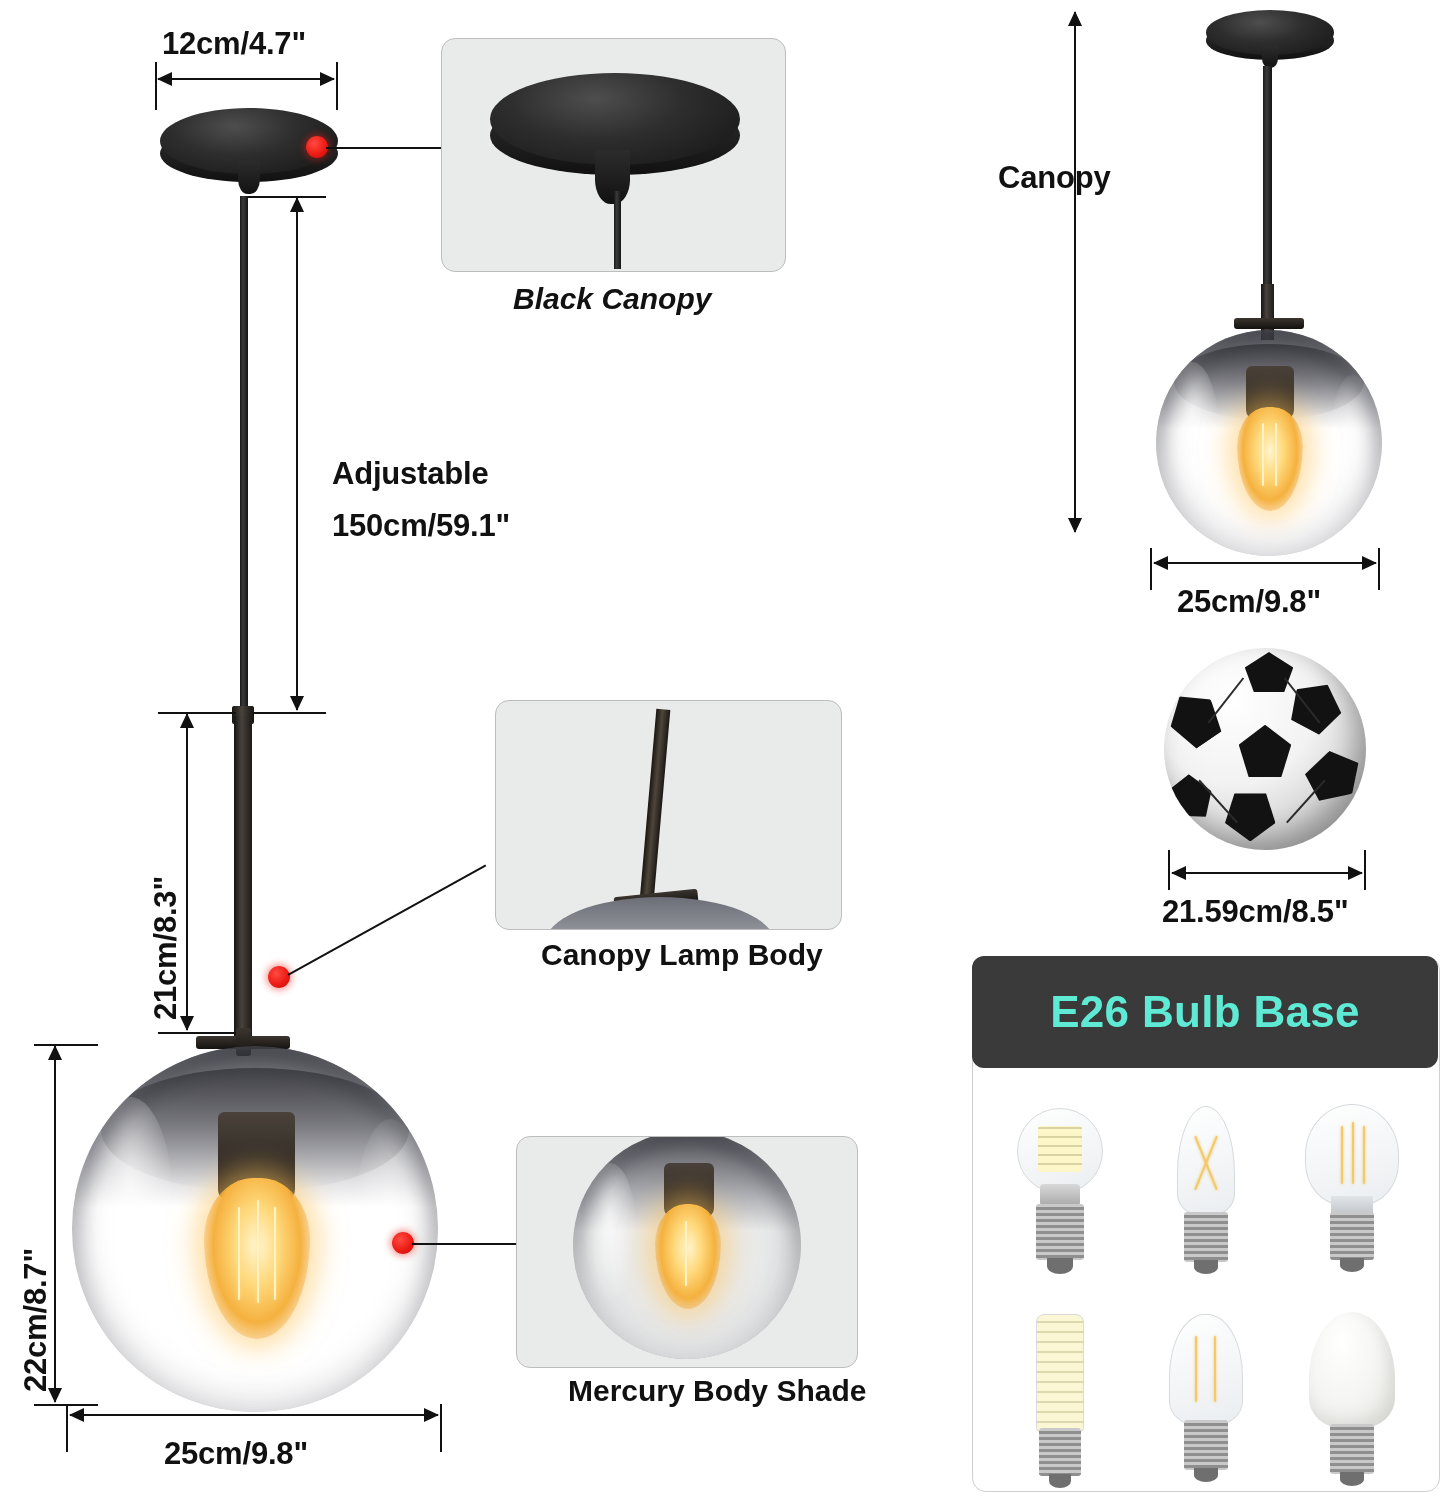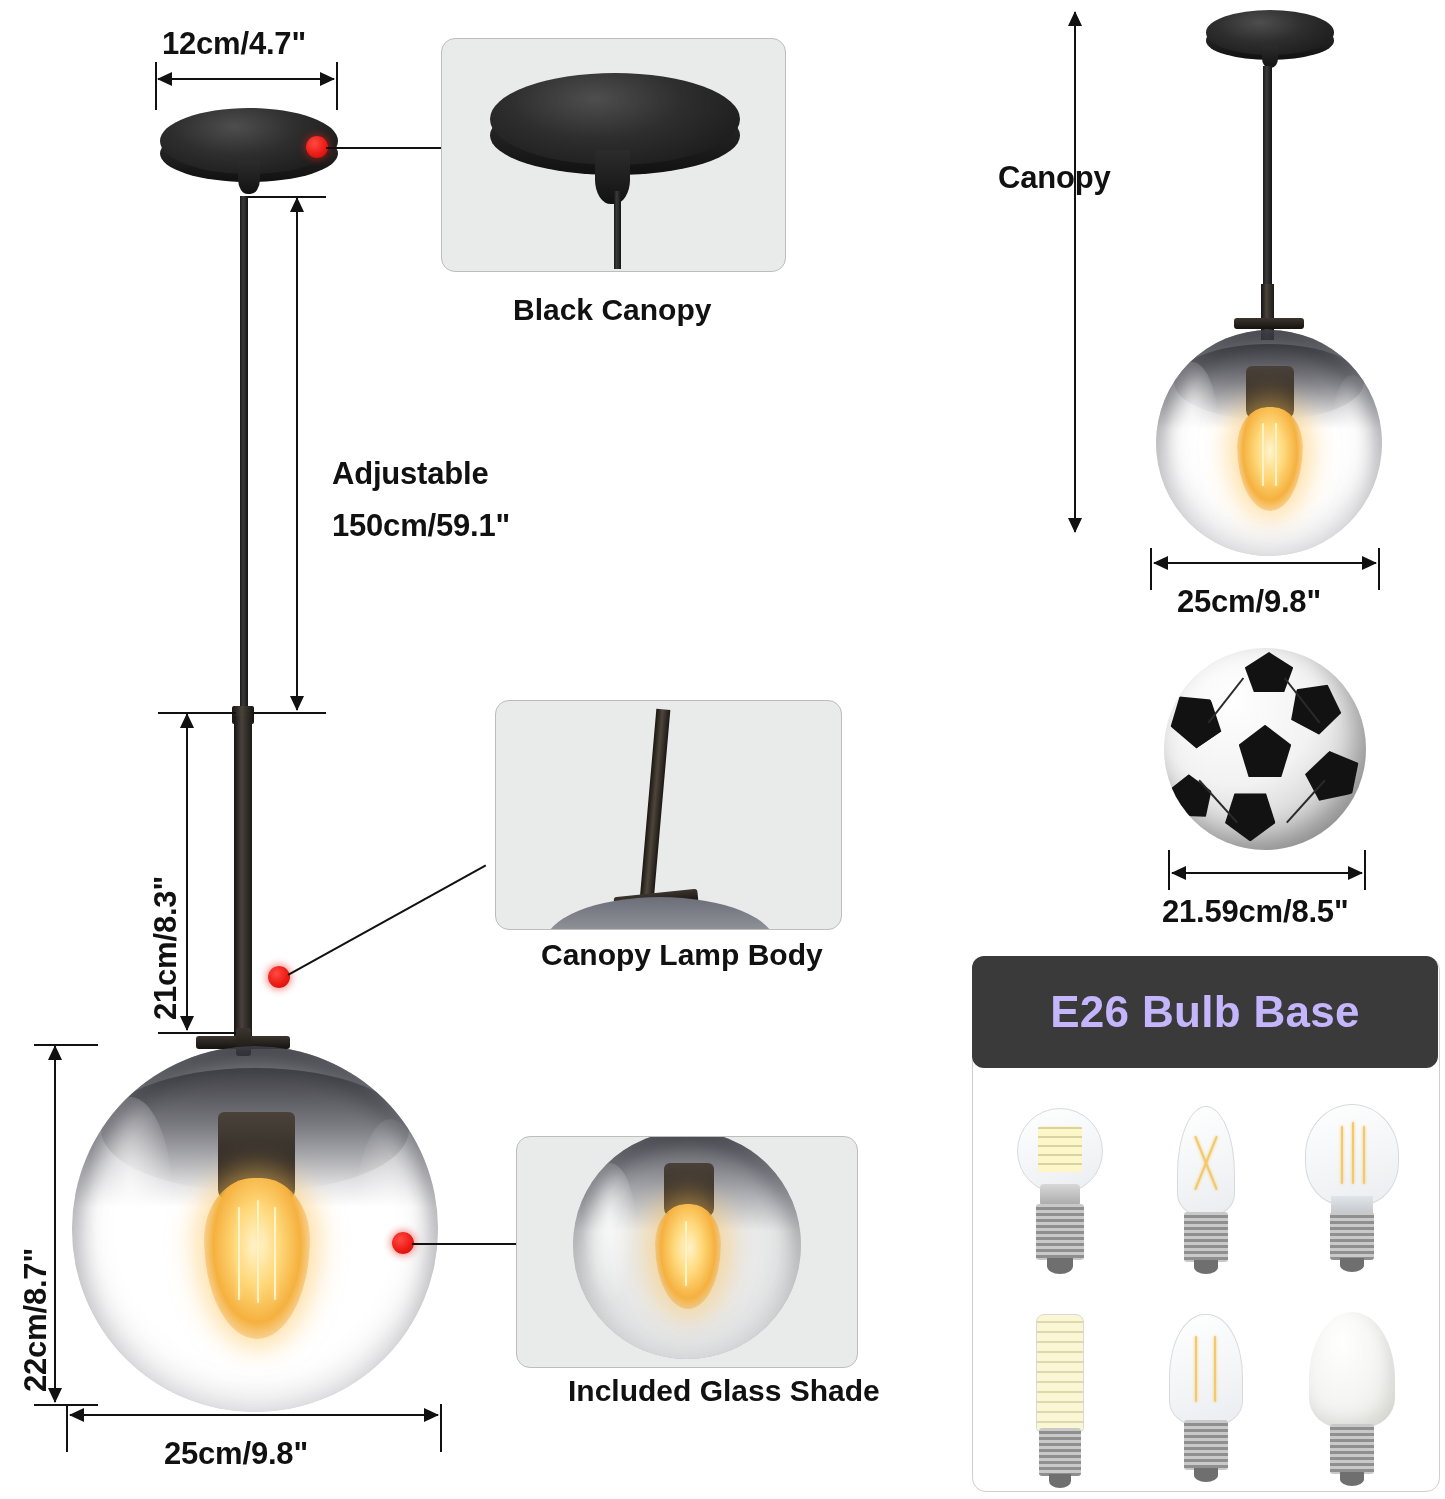--- a/index.html
+++ b/index.html
@@ -65,21 +65,21 @@
     box-shadow:inset 0 -14px 26px rgba(255,255,255,.55), inset 0 10px 20px rgba(40,40,48,.45);}
   .socket{position:absolute;background:linear-gradient(180deg,#4a423a,#241f1b);border-radius:6px 6px 10px 10px;}
   .filbulb{position:absolute;border-radius:46% 46% 50% 50%/38% 38% 62% 62%;
     background:radial-gradient(ellipse at 50% 42%,#fff6d2 0%,#ffd87a 30%,#f5b13f 58%,rgba(240,170,60,.35) 78%,rgba(240,170,60,0) 100%);
     box-shadow:0 0 26px 10px rgba(255,198,96,.55);}
   .filament{position:absolute;background:#fff3c4;width:2px;border-radius:1px;box-shadow:0 0 4px #ffdf94;}
   
   .e26panel{position:absolute;background:#fff;border:1.5px solid #cfcfcf;border-radius:14px;}
   .e26banner{position:absolute;background:#3a3a3a;border-radius:12px;display:flex;
      flex-direction:column;align-items:center;justify-content:center;}
-  .e26title{color:#c4b5fd;font-weight:bold;font-size:44px;line-height:1.04;letter-spacing:.3px;}
+  .e26title{color:#5eead4;font-weight:bold;font-size:44px;line-height:1.04;letter-spacing:.3px;}
   .e26sub{color:#fff;font-weight:bold;font-size:30px;line-height:1.12;}
   .bulbcell{position:absolute;display:flex;align-items:flex-end;justify-content:center;}
   .e26base{position:absolute;left:50%;transform:translateX(-50%);
     background:repeating-linear-gradient(180deg,#c9c9c9 0 3px,#8f8f8f 3px 6px);
     border-radius:3px;}
   .e26tip{position:absolute;left:50%;transform:translateX(-50%);background:#6f6f6f;border-radius:0 0 50% 50%;}
   .glassclear{position:absolute;left:50%;transform:translateX(-50%);
     background:linear-gradient(160deg,rgba(255,255,255,.95),rgba(228,232,236,.78));
     border:1.5px solid #d7dadd;}
   
@@ -106,21 +106,21 @@
 <div class="leader" style="left:326px;top:147px;width:116px;"></div>
 
 <div class="callbox" style="left:441px;top:38px;width:343px;height:232px;">
   <div class="canopy" style="left:48px;top:34px;width:250px;height:128px;">
     <div class="rim"></div>
     <div class="top"></div>
     <div class="nub" style="left:42%;top:60%;width:14%;height:42%;"></div>
   </div>
   <div class="cord" style="left:172px;top:152px;width:7px;height:78px;"></div>
 </div>
-<div class="calloutlabel abs" style="left:513px;top:293px;">Black Canopy</div>
+<div class="calloutlabel abs" style="left:513px;top:282px;font-style:italic;">Black Canopy</div>
 
 <div class="cord" style="left:240px;top:196px;width:8px;height:516px;"></div>
 
 <div class="hline" style="left:248px;top:196px;width:78px;"></div>
 <div class="hline" style="left:248px;top:712px;width:78px;"></div>
 <div class="arrowV" style="left:296px;top:198px;height:512px;"></div>
 <div class="dimtext abs" style="left:332px;top:456px;">Adjustable</div>
 <div class="dimtext abs" style="left:332px;top:508px;">150cm/59.1"</div>
 
 <div class="rodcap" style="left:232px;top:706px;width:22px;height:18px;"></div>
@@ -174,21 +174,21 @@
   <div class="globe" style="left:56px;top:-6px;width:228px;height:228px;">
     <div class="band"></div>
     <div class="sheenL"></div>
     <div class="socket" style="left:40%;top:14%;width:22%;height:24%;"></div>
     <div class="filbulb" style="left:36%;top:32%;width:29%;height:46%;">
       <div class="filament" style="left:46%;top:16%;height:62%;"></div>
     </div>
     <div class="rimlight"></div>
   </div>
 </div>
-<div class="calloutlabel abs" style="left:568px;top:1374px;">Included Glass Shade</div>
+<div class="calloutlabel abs" style="left:568px;top:1374px;">Mercury Body Shade</div>
 
 <div class="arrowV" style="left:1074px;top:12px;height:520px;"></div>
 <div class="dimtext abs" style="left:998px;top:160px;">Canopy</div>
 
 <div class="canopy" style="left:1206px;top:10px;width:128px;height:62px;">
   <div class="rim"></div>
   <div class="top"></div>
   <div class="nub"></div>
 </div>
 <div class="cord" style="left:1263px;top:66px;width:9px;height:222px;"></div>

